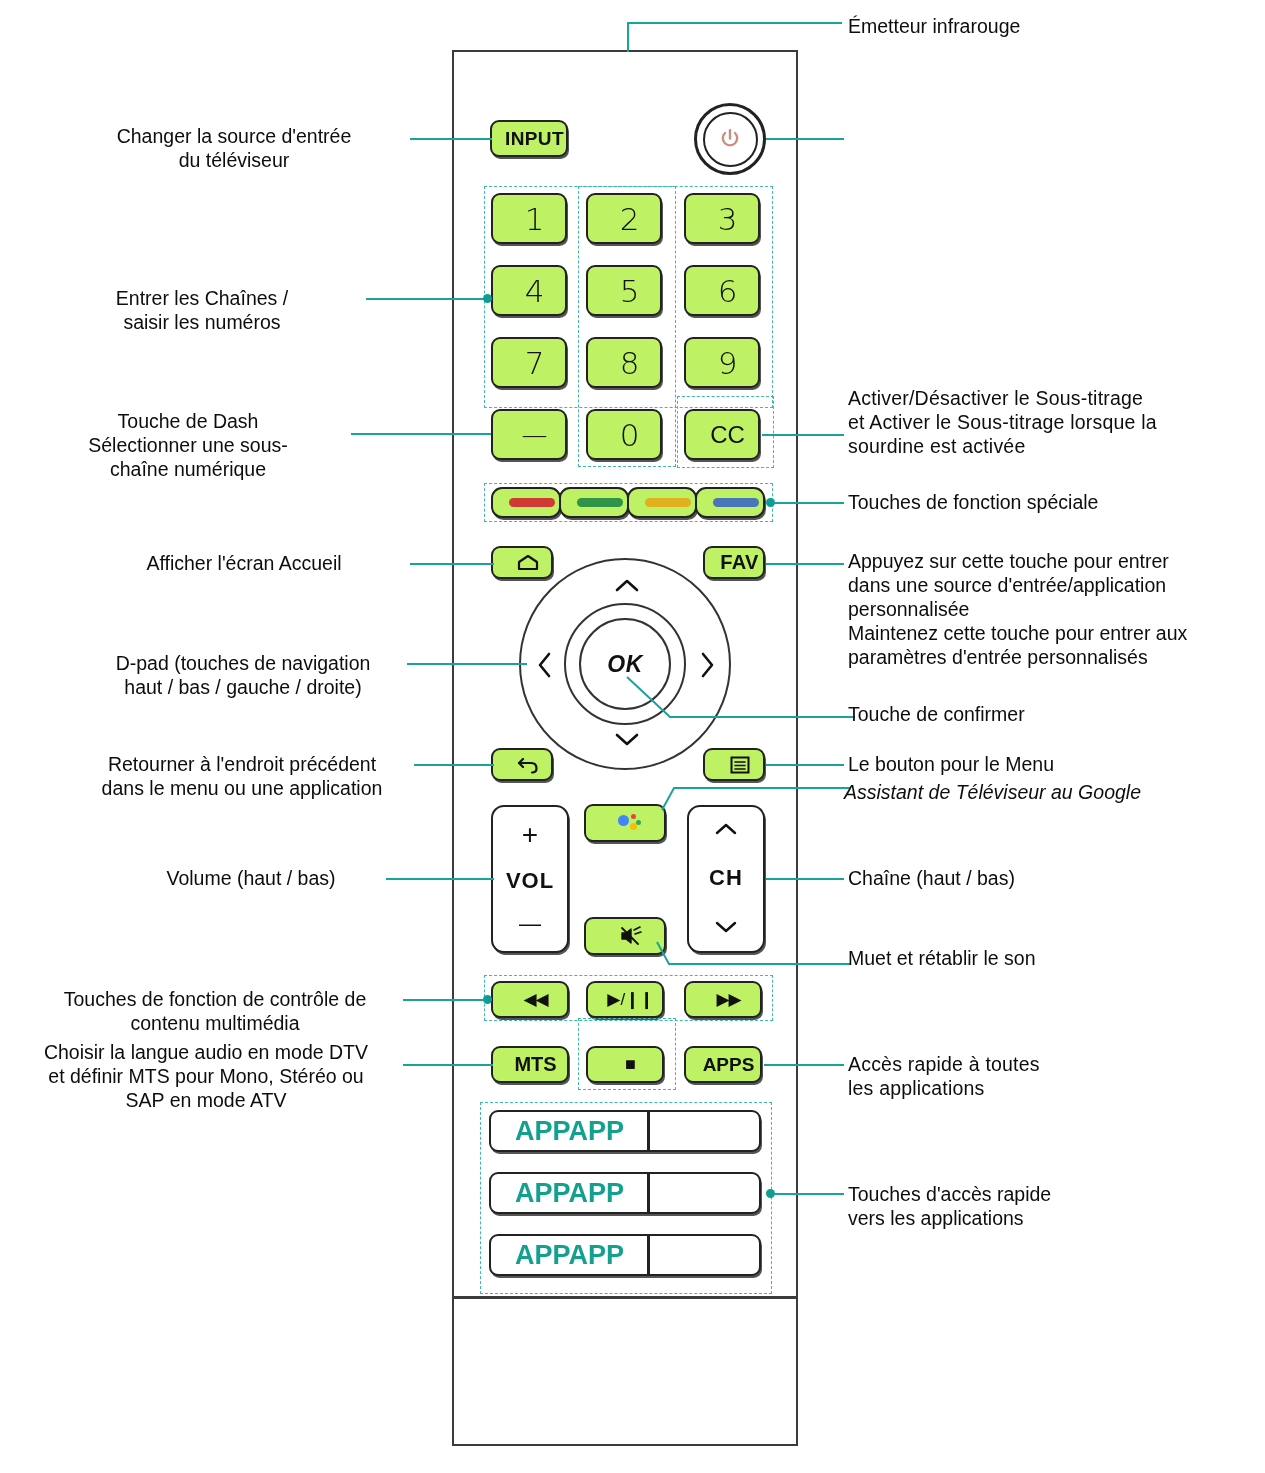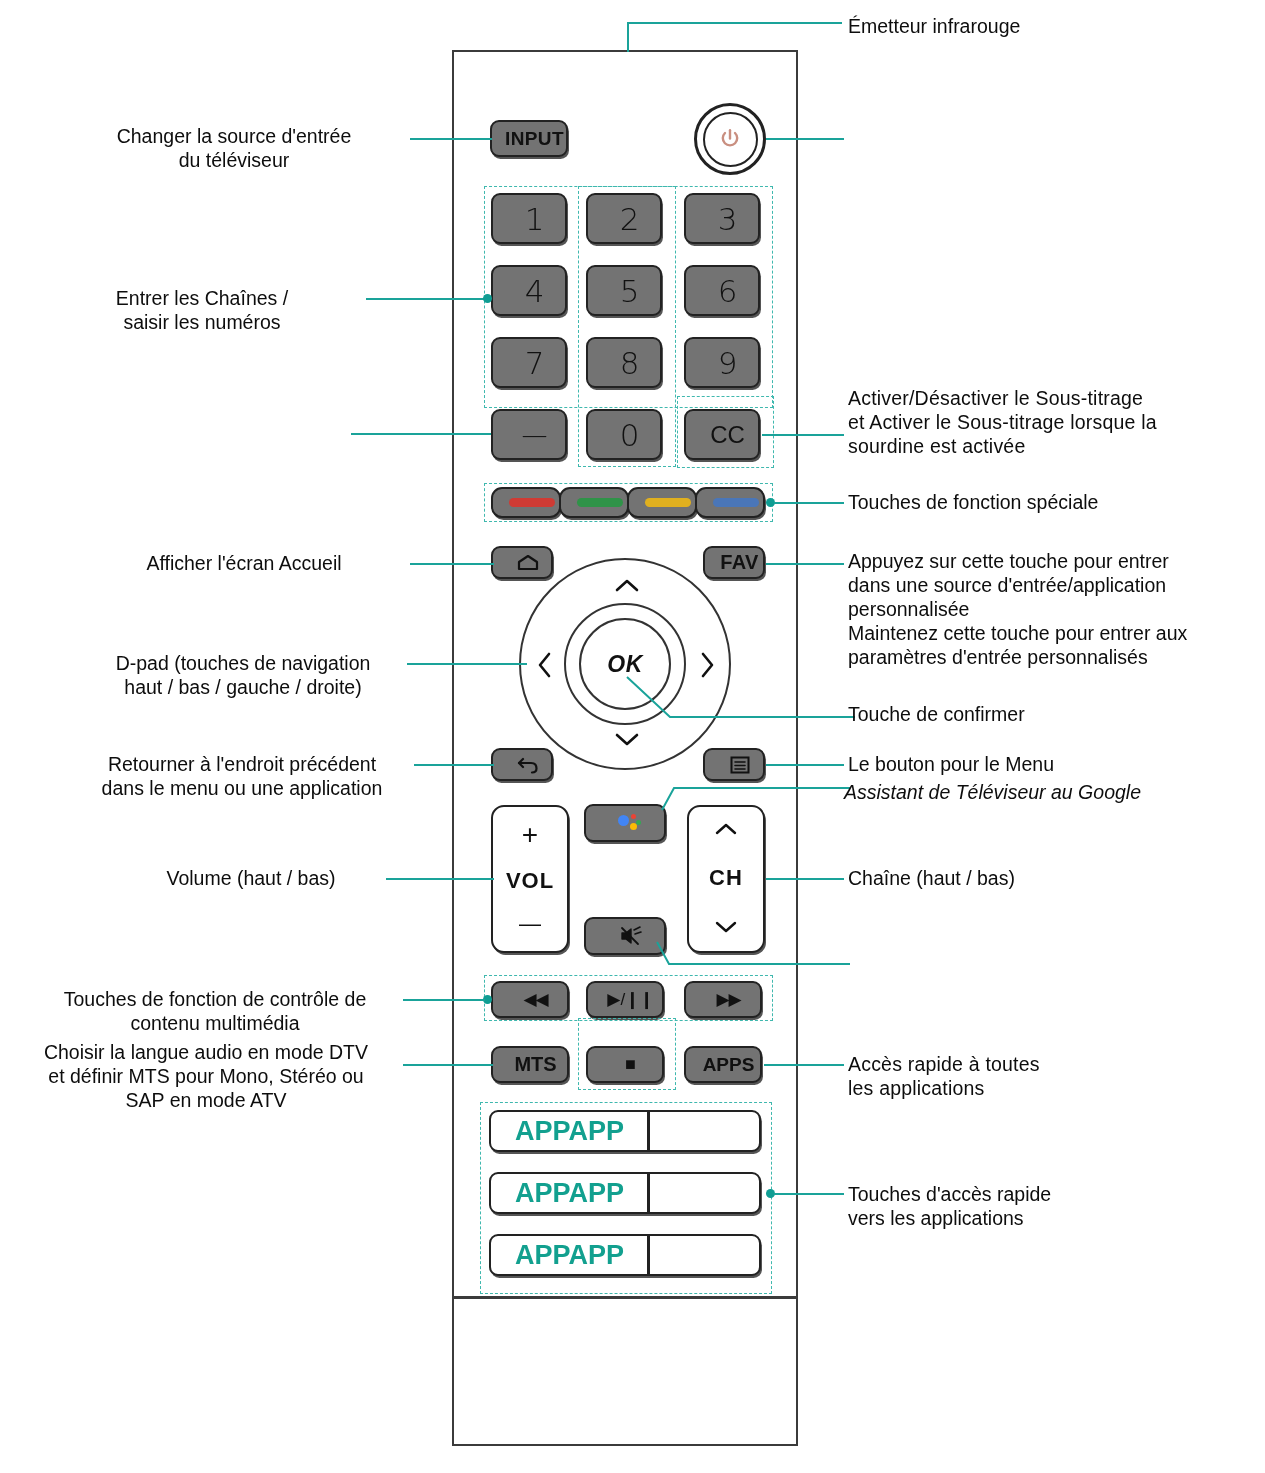--- a/index.html
+++ b/index.html
@@ -48,21 +48,21 @@
   #remote .split {
     position: absolute; left: -2px; right: -2px; top: 1244px;
     height: 2.5px; background: #3b3b3b;
   }
 
   
   .key {
     position: absolute;
     border: 2.5px solid #222;
     border-radius: 9px;
-    background: #737373;
+    background: #bef264;
     display: flex; align-items: center; justify-content: center;
     box-shadow: 1.5px 2.5px 0 -0.5px #555;
     font-size: 21px;
     color: #111;
     padding-left: 11px;
   }
   .key.num { font-size: 31px; font-weight: 300; font-family: "DejaVu Sans", sans-serif; }
   .key.pillwide { border-radius: 11px; }
 
   
@@ -206,20 +206,23 @@
   <div class="key" style="left:684px; top:409px; width:76px; height:51px;">
       <span style="font-size:24px;">CC</span>
     </div>
 
   <div class="rule h" style="left:366px; top:298px; width:122px;"></div>
   <div class="dot" style="left:483px; top:294px;"></div>
   <div class="lbl r" style="left:40px; top:286px; width:324px;">Entrer les Chaînes /
 saisir les numéros</div>
 
   <div class="rule h" style="left:351px; top:433px; width:140px;"></div>
+  <div class="lbl r" style="left:26px; top:409px; width:324px;">Touche de Dash
+Sélectionner une sous-
+chaîne numérique</div>
 
   <div class="rule h" style="left:762px; top:434px; width:82px;"></div>
   <div class="lbl l wide" style="left:848px; top:386px; width:414px;">Activer/Désactiver le Sous-titrage
 et Activer le Sous-titrage lorsque la
 sourdine est activée</div>
 
   <div class="dashbox" style="left:484px; top:483px; width:289px; height:39px;"></div>
   <div class="key pillwide" style="left:491px; top:487px; width:70px; height:31px;">
     <span class="colorbar" style="background:#cf3b34;"></span>
   </div>
@@ -336,20 +339,21 @@
     <svg width="26" height="22" viewBox="0 0 26 22">
       <path d="M4 8 L8 8 L13 4 L13 18 L8 14 L4 14 Z" fill="#111" stroke="#111" stroke-width="1.4" stroke-linejoin="round"></path>
       <path d="M16 5 L22 2" stroke="#111" stroke-width="1.6" stroke-linecap="round"></path>
       <path d="M17 9 L23 7" stroke="#111" stroke-width="1.6" stroke-linecap="round"></path>
       <path d="M4 3 L20 19" stroke="#111" stroke-width="1.8" stroke-linecap="round"></path>
     </svg>
   </div>
   <svg style="position:absolute; left:655px; top:940px;" width="195" height="28" viewBox="0 0 195 28">
     <path d="M2 2 L14 24 L195 24" fill="none" stroke="#1aa39a" stroke-width="2"></path>
   </svg>
+  <div class="lbl l" style="left:848px; top:946px; width:400px;">Muet et rétablir le son</div>
 
   <div class="dashbox" style="left:484px; top:975px; width:289px; height:46px;"></div>
   <div class="key" style="left:491px; top:981px; width:78px; height:37px;">
     <span style="font-size:17px;letter-spacing:-1px;">◀◀</span>
   </div>
   <div class="key" style="left:586px; top:981px; width:78px; height:37px;">
     <span style="font-size:17px;letter-spacing:0px;">▶/❙❙</span>
   </div>
   <div class="key" style="left:684px; top:981px; width:78px; height:37px;">
     <span style="font-size:17px;letter-spacing:-1px;">▶▶</span>

